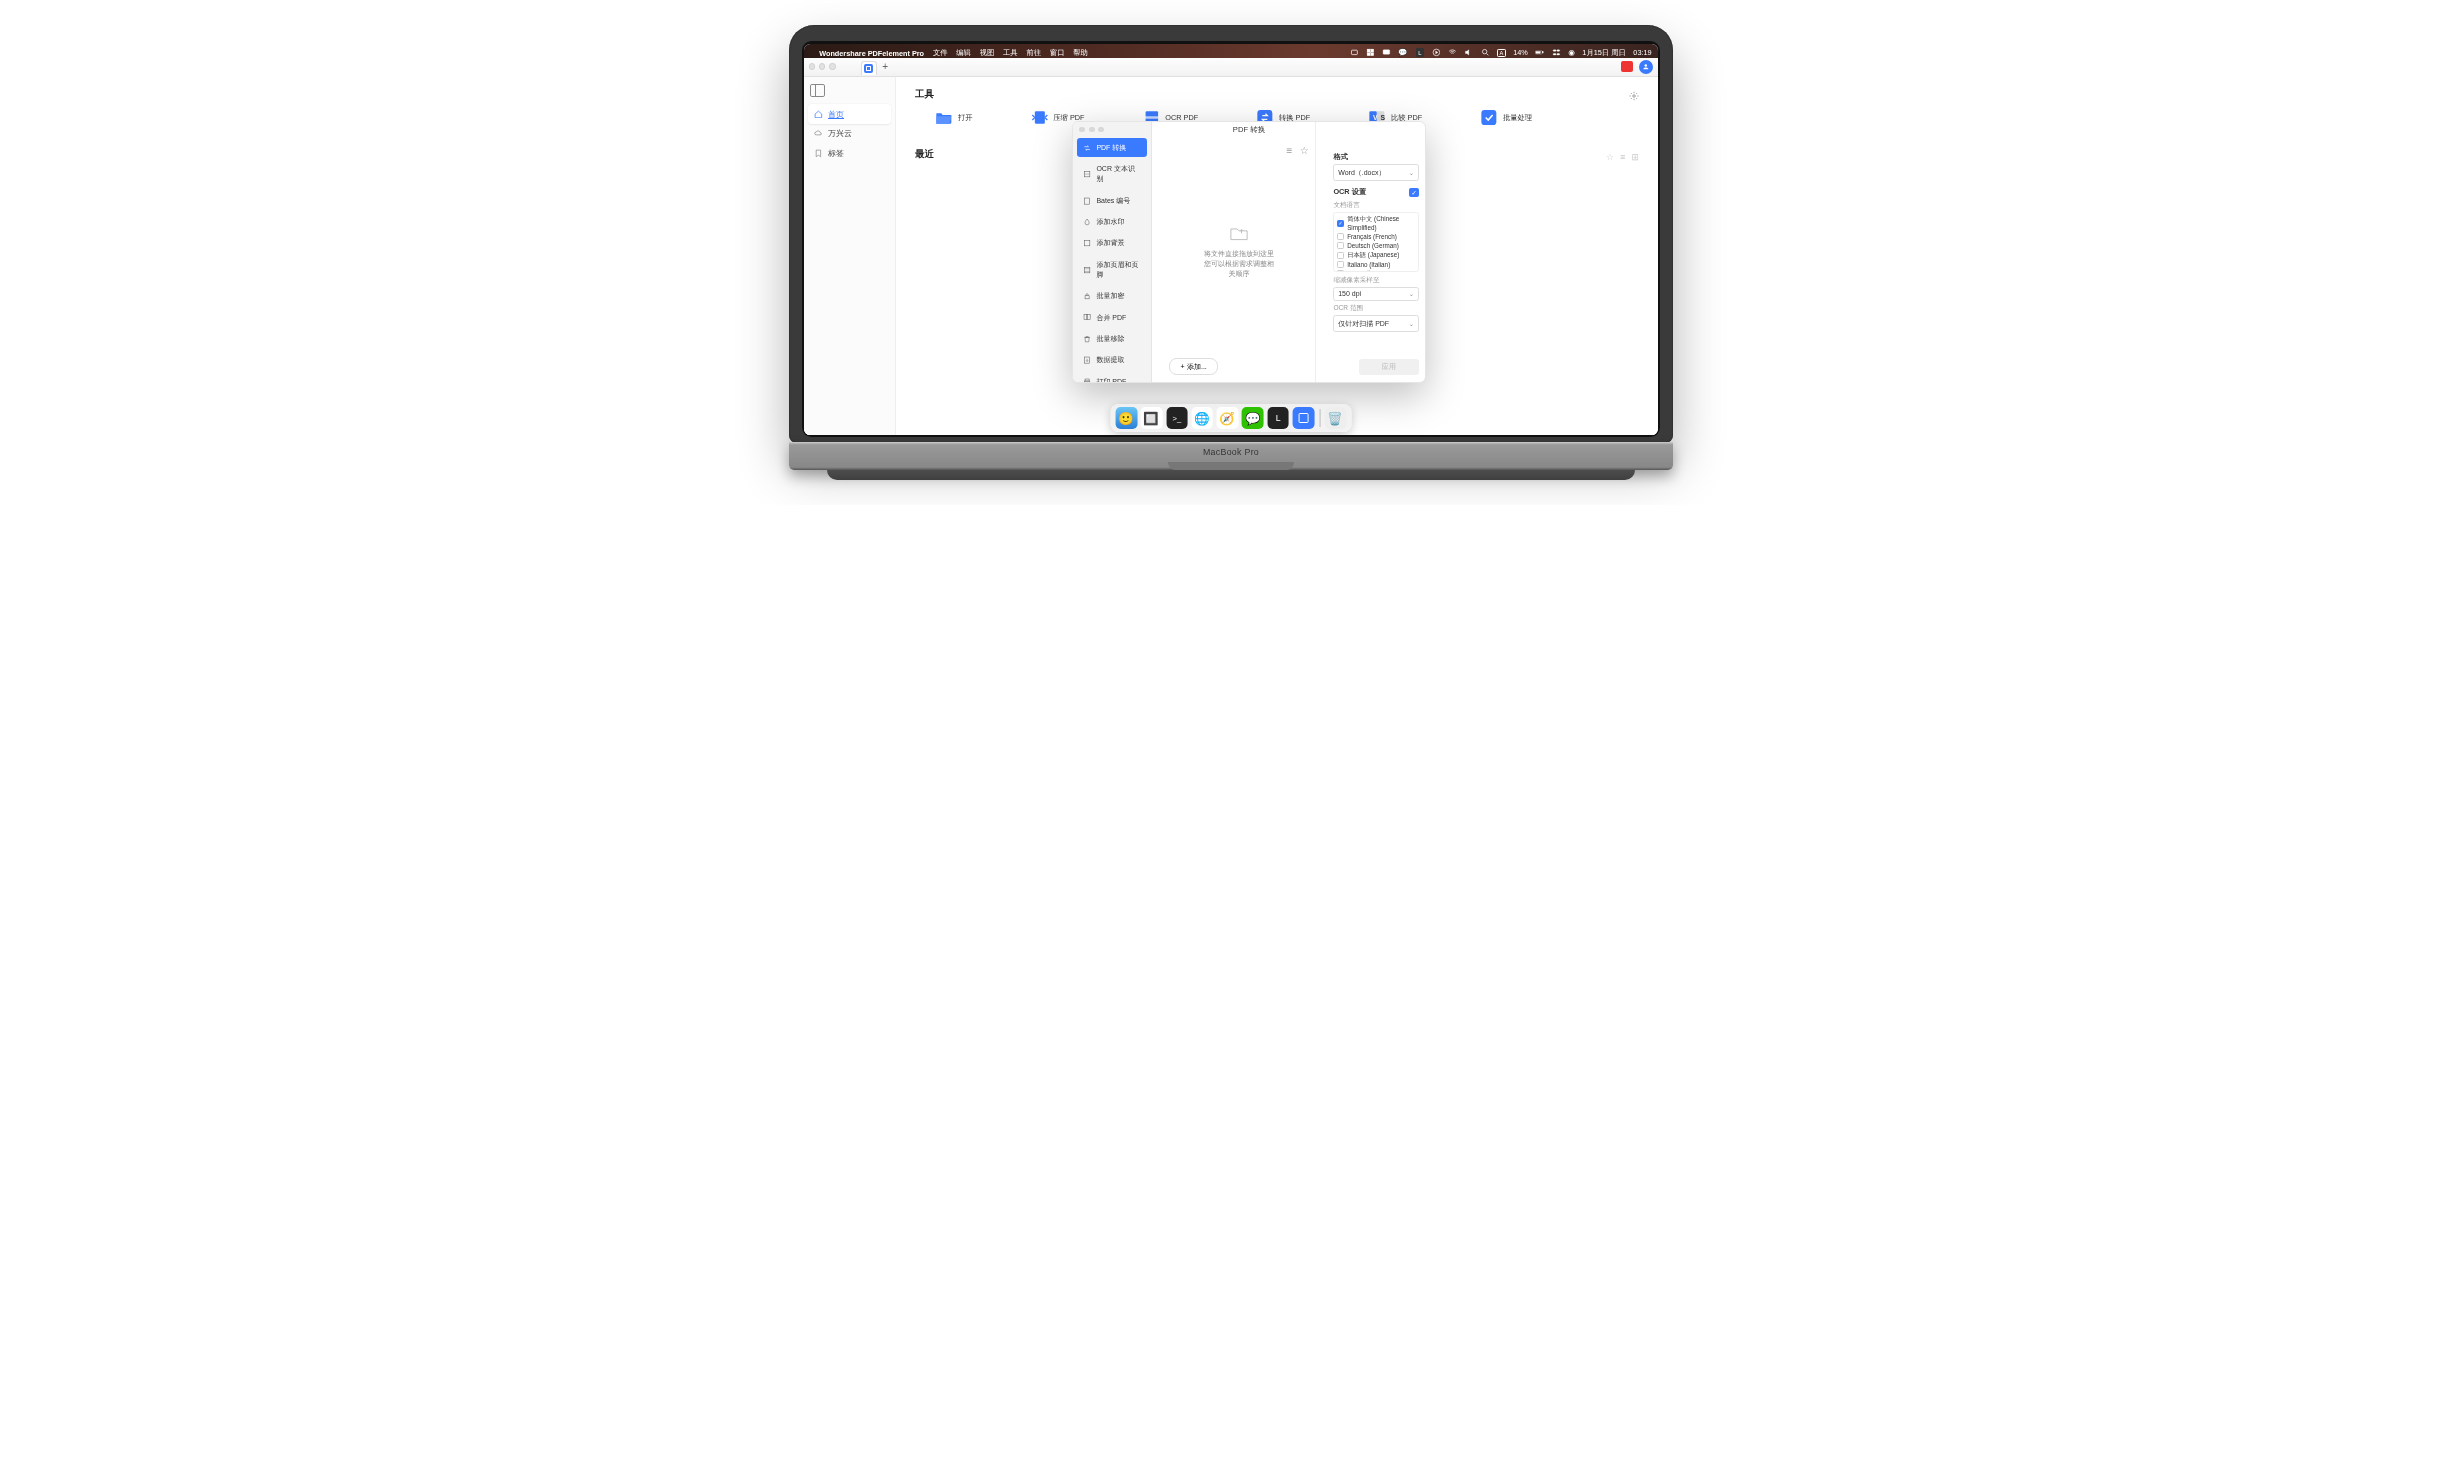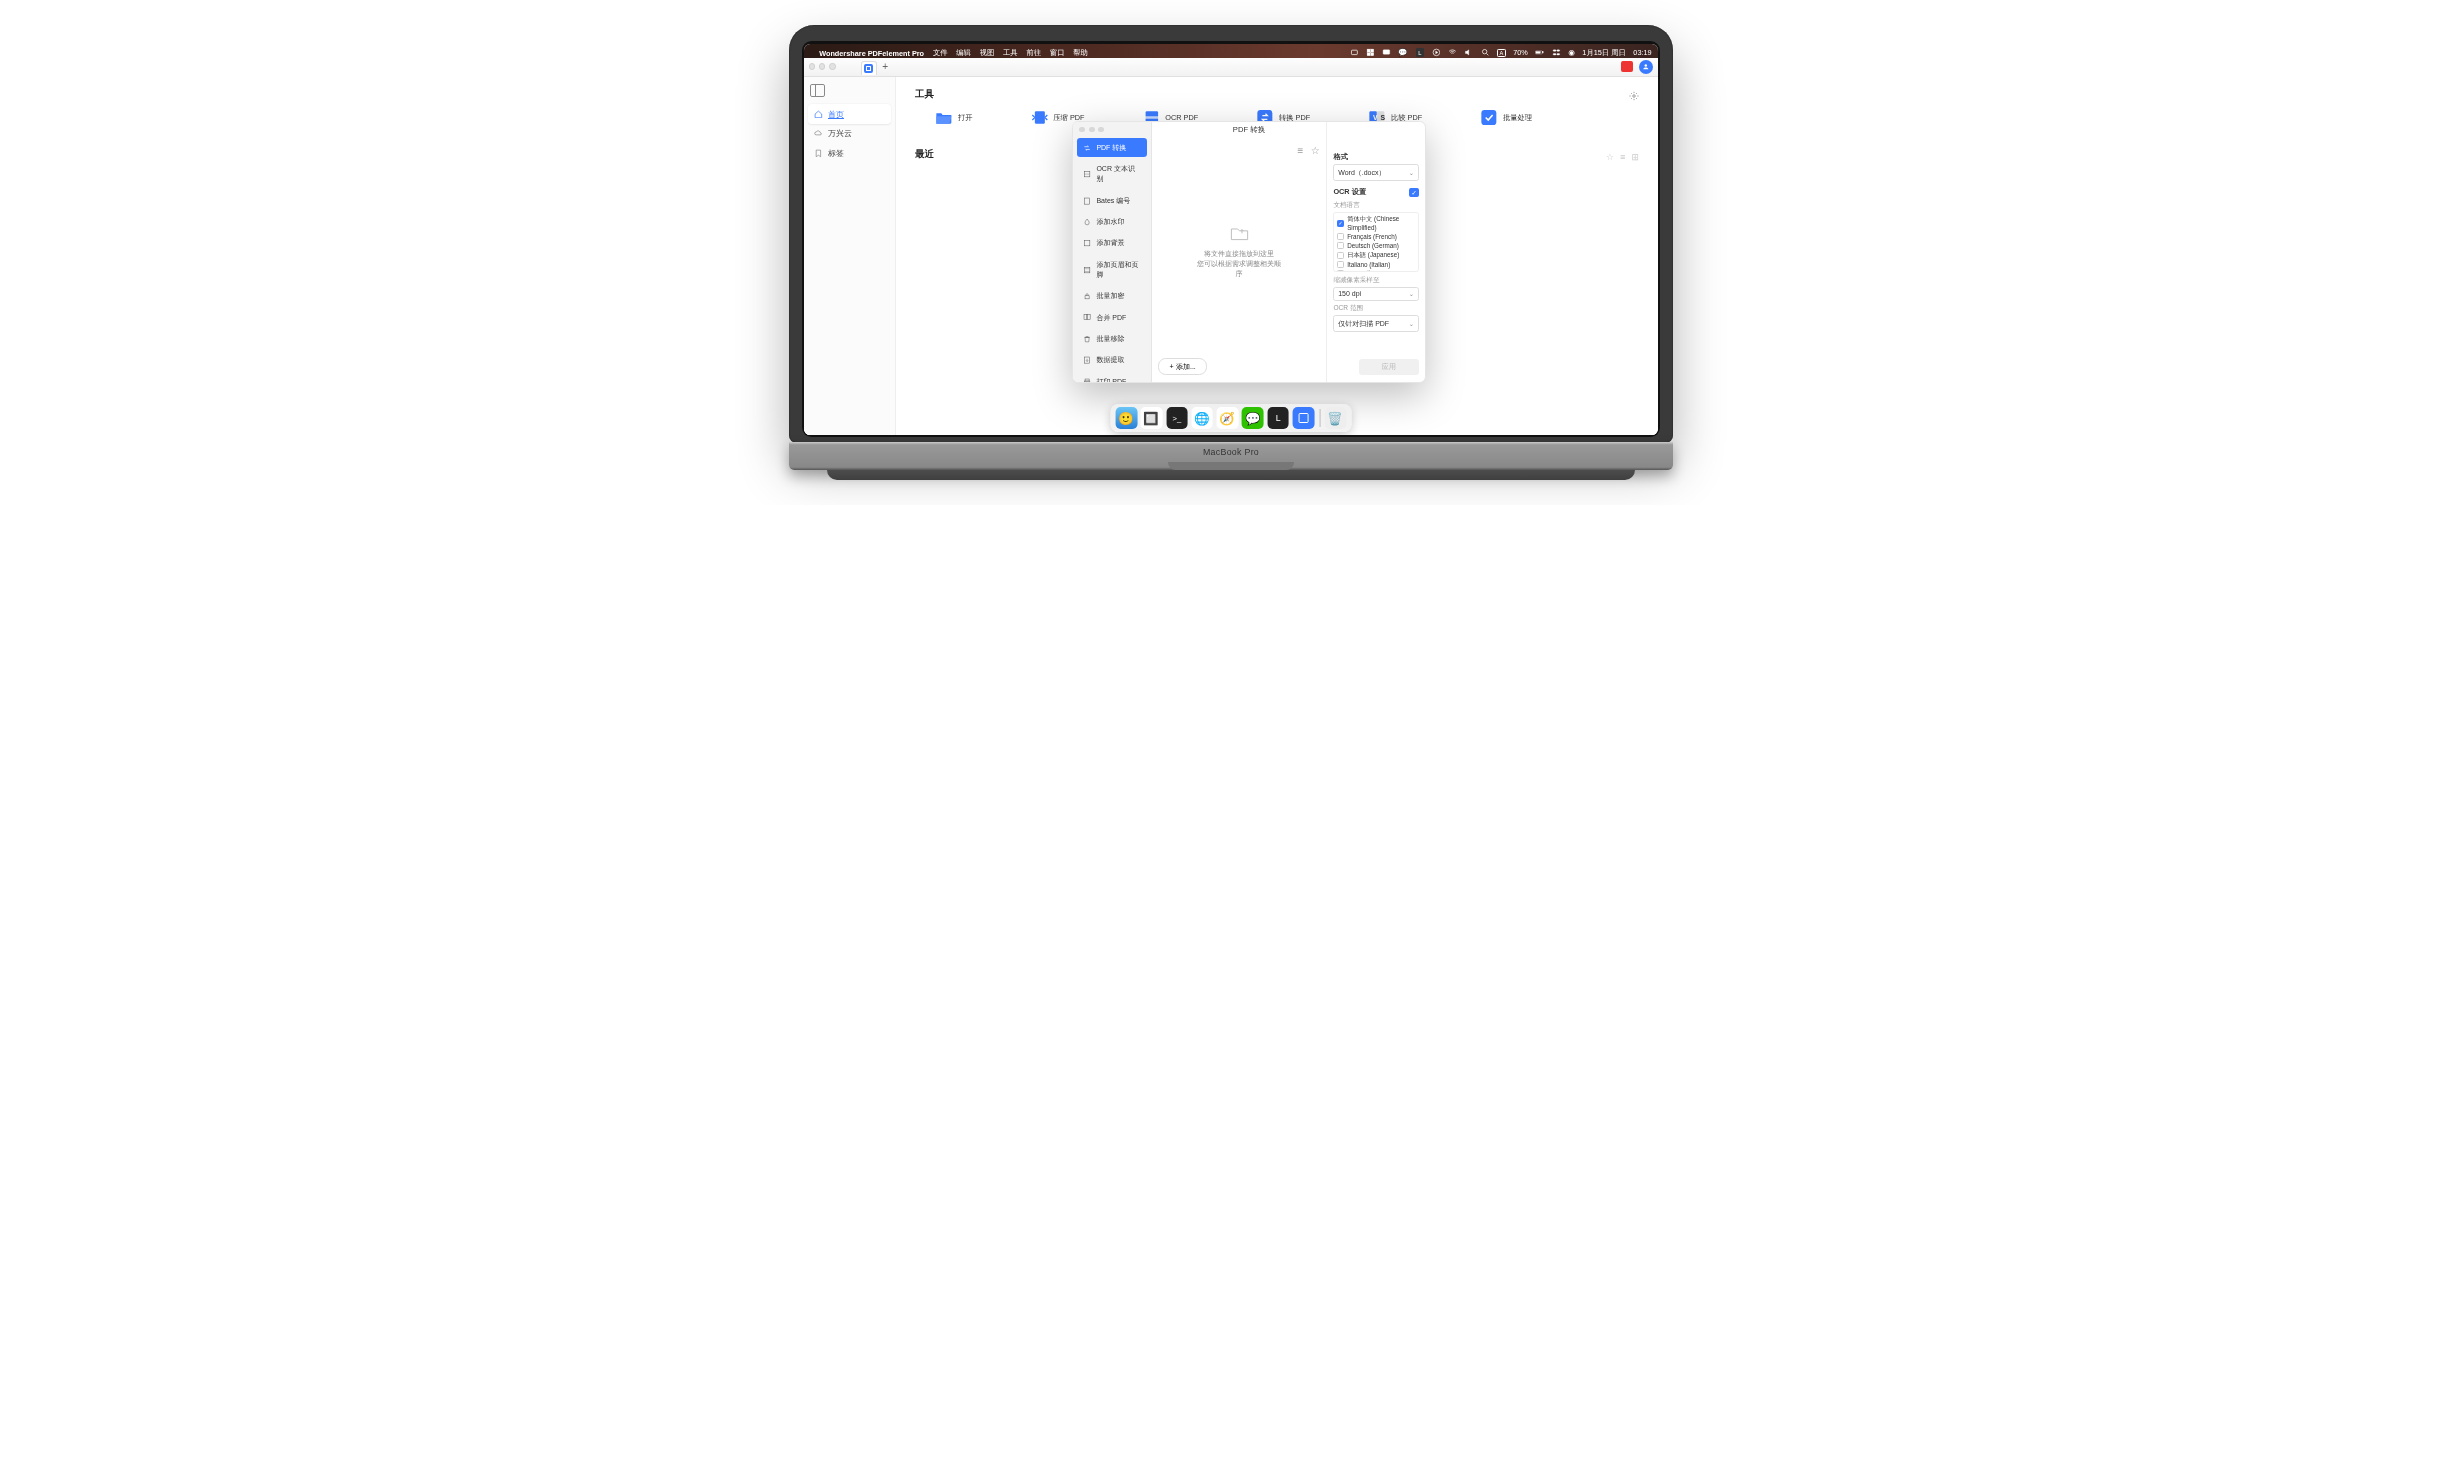--- a/index.html
+++ b/index.html
@@ -48,21 +48,21 @@
 .tools-row{display:flex;gap:57px;margin-bottom:17.7px;padding-left:19px;}
 .tool{display:flex;flex-direction:row;align-items:center;gap:3.8px;font-size:7.3px;color:#333;cursor:pointer;}
 .tool-icon{width:20px;height:16.4px;display:flex;align-items:center;justify-content:center;}
 .tool-icon svg{width:17.7px;height:15px;}
 
 .recent-row{display:flex;align-items:center;}
 .recent-icons{margin-left:auto;display:flex;gap:6.3px;color:#ccc;}
 .recent-icons span{font-size:8.8px;}
 
 
-.modal{position:absolute;top:77px;left:268px;width:354px;height:262px;background:#fff;border-radius:6.3px;box-shadow:0 12.6px 38px rgba(0,0,0,0.25);display:flex;overflow:hidden;border:0.6px solid #e5e5e5;}
+.modal{position:absolute;top:77px;left:268px;width:354px;height:262px;background:#fff;border-radius:6.3px;box-shadow:0 12.6px 38px rgba(0,0,0,0.25);display:flex;overflow:hidden;border:0.6px solid #e5e5e5;gap:11px;}
 .modal-sidebar{width:79px;background:#f3f3f3;border-right:0.6px solid #e5e5e5;display:flex;flex-direction:column;padding-top:0;}
 .modal-traffic{display:flex;gap:3.8px;padding:5px 6.3px;}
 .modal-traffic span{width:5.7px;height:5.7px;border-radius:50%;background:#d8d8d8;}
 .modal-side-item{display:flex;align-items:center;gap:5px;padding:4.4px 6.3px;font-size:7px;color:#333;cursor:pointer;border-radius:3.2px;margin:1.3px 3.8px;}
 .modal-side-item.active{background:#3a7afe;color:#fff;}
 .modal-side-item svg{width:8.2px;height:8.2px;flex-shrink:0;}
 .modal-title-bar{position:absolute;top:3.8px;left:50%;transform:translateX(-50%);font-size:7.6px;color:#333;font-weight:500;}
 
 .modal-center{flex:1;position:relative;padding-top:19px;border-right:0.6px solid #eee;}
 .modal-center-topbar{position:absolute;top:23px;right:6.3px;display:flex;gap:7.6px;color:#999;}
@@ -130,21 +130,21 @@
                 <path d="M3 9c5-5 13-5 18 0M6 12c3-3 9-3 12 0M9 15c2-2 4-2 6 0" fill="none" stroke="#fff" stroke-width="2"></path>
               </svg>
             <svg viewBox="0 0 24 24">
                 <path d="M4 9v6h4l5 4V5L8 9z" fill="#fff"></path>
               </svg>
             <svg viewBox="0 0 24 24">
                 <circle cx="10" cy="10" r="6" fill="none" stroke="#fff" stroke-width="2"></circle>
                 <path d="M15 15l5 5" stroke="#fff" stroke-width="2"></path>
               </svg>
             <span style="border:0.6px solid #fff;border-radius:1.3px;padding:0 1.3px;font-size:5.7px;">A</span>
-            <span>70%</span>
+            <span>14%</span>
             <svg viewBox="0 0 28 14">
                 <rect x="1" y="2" width="22" height="10" rx="2" fill="none" stroke="#fff"></rect>
                 <rect x="3" y="4" width="14" height="6" fill="#fff"></rect>
                 <rect x="24" y="5" width="2" height="4" fill="#fff"></rect>
               </svg>
             <svg viewBox="0 0 24 24">
                 <rect x="3" y="5" width="8" height="4" rx="2" fill="#fff"></rect>
                 <rect x="13" y="5" width="8" height="4" rx="2" fill="#fff"></rect>
                 <rect x="3" y="15" width="8" height="4" rx="2" fill="#fff"></rect>
                 <rect x="13" y="15" width="8" height="4" rx="2" fill="#fff"></rect>

